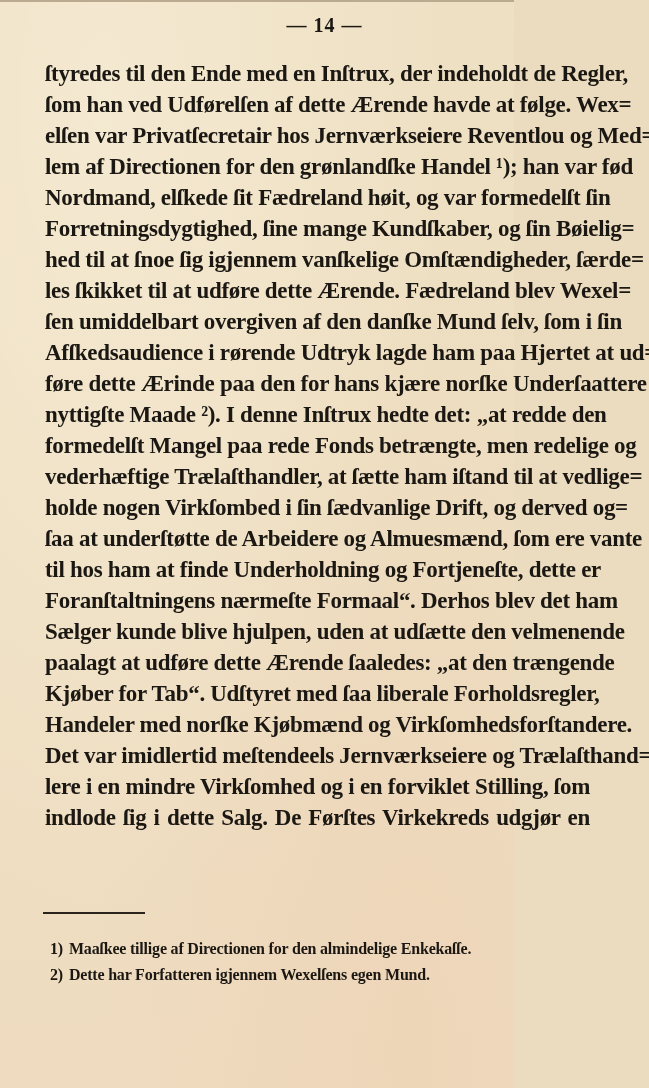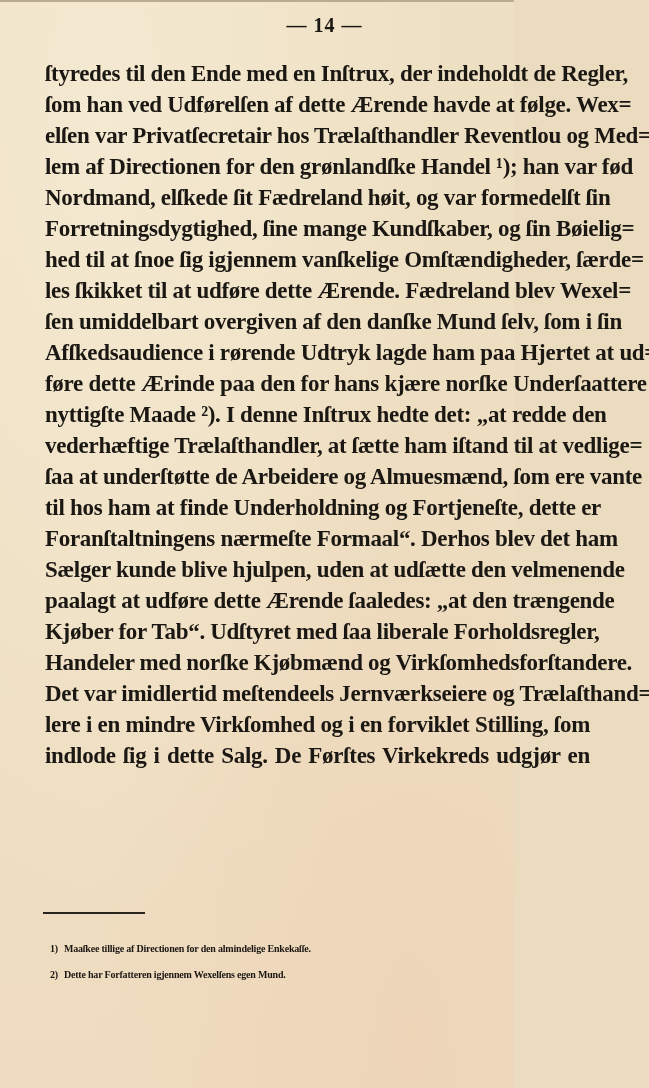--- a/index.html
+++ b/index.html
@@ -63,49 +63,51 @@
     }
     .footnotes {
       position: absolute;
       top: 936px;
       left: 50px;
       width: 520px;
     }
     .footnote {
       height: 26px;
       line-height: 26px;
-      font-size: 10px;
+      font-size: 16px;
       font-weight: bold;
       white-space: nowrap;
       letter-spacing: -0.2px;
     }
     .footnote .marker {
       margin-right: 6px;
     }
   </style>
 </head>
 <body>
 
 <div class="page">
   <div class="page-number">— 14 —</div>
 
   <div class="body-text">
     <div class="line">ſtyredes til den Ende med en Inſtrux, der indeholdt de Regler,</div>
     <div class="line">ſom han ved Udførelſen af dette Ærende havde at følge. Wex=</div>
-    <div class="line">elſen var Privatſecretair hos Trælaſthandler Reventlou og Med=</div>
+    <div class="line">elſen var Privatſecretair hos Jernværkseiere Reventlou og Med=</div>
     <div class="line">lem af Directionen for den grønlandſke Handel ¹); han var fød</div>
     <div class="line">Nordmand, elſkede ſit Fædreland høit, og var formedelſt ſin</div>
     <div class="line">Forretningsdygtighed, ſine mange Kundſkaber, og ſin Bøielig=</div>
     <div class="line">hed til at ſnoe ſig igjennem vanſkelige Omſtændigheder, ſærde=</div>
     <div class="line">les ſkikket til at udføre dette Ærende. Fædreland blev Wexel=</div>
     <div class="line">ſen umiddelbart overgiven af den danſke Mund ſelv, ſom i ſin</div>
     <div class="line">Afſkedsaudience i rørende Udtryk lagde ham paa Hjertet at ud=</div>
     <div class="line">føre dette Ærinde paa den for hans kjære norſke Underſaattere</div>
     <div class="line">nyttigſte Maade ²). I denne Inſtrux hedte det: „at redde den</div>
+    <div class="line">formedelſt Mangel paa rede Fonds betrængte, men redelige og</div>
     <div class="line">vederhæftige Trælaſthandler, at ſætte ham iſtand til at vedlige=</div>
+    <div class="line">holde nogen Virkſombed i ſin ſædvanlige Drift, og derved og=</div>
     <div class="line">ſaa at underſtøtte de Arbeidere og Almuesmænd, ſom ere vante</div>
     <div class="line">til hos ham at finde Underholdning og Fortjeneſte, dette er</div>
     <div class="line">Foranſtaltningens nærmeſte Formaal“. Derhos blev det ham</div>
     <div class="line">Sælger kunde blive hjulpen, uden at udſætte den velmenende</div>
     <div class="line">paalagt at udføre dette Ærende ſaaledes: „at den trængende</div>
     <div class="line">Kjøber for Tab“. Udſtyret med ſaa liberale Forholdsregler,</div>
     <div class="line">Handeler med norſke Kjøbmænd og Virkſomhedsforſtandere.</div>
     <div class="line">Det var imidlertid meſtendeels Jernværkseiere og Trælaſthand=</div>
     <div class="line">lere i en mindre Virkſomhed og i en forviklet Stilling, ſom</div>
     <div class="line">indlode ſig i dette Salg. De Førſtes Virkekreds udgjør en</div>

